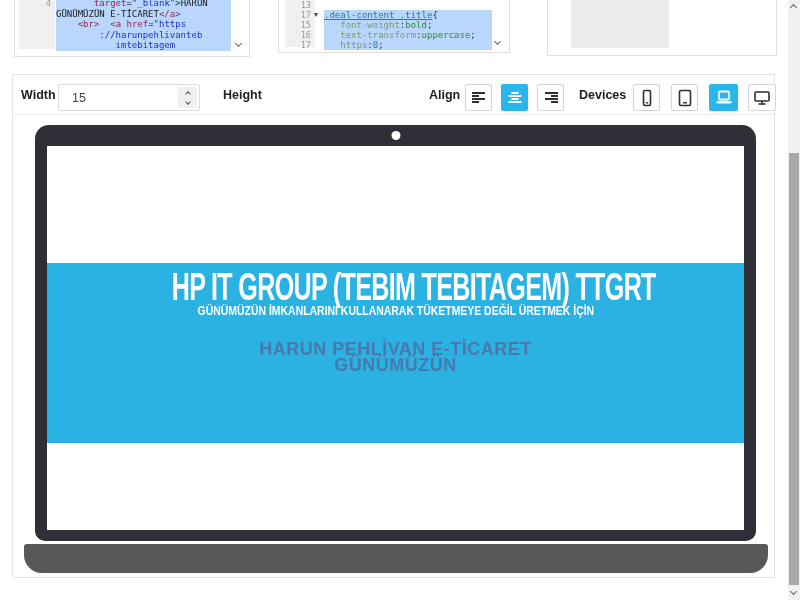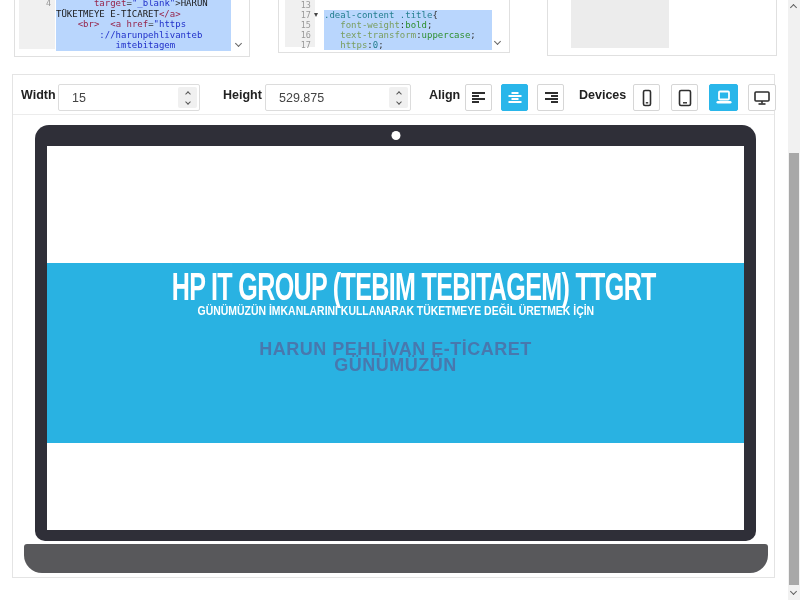--- a/index.html
+++ b/index.html
@@ -19,21 +19,21 @@
   #card-css .gnum{line-height:10px;}
   .crows{position:absolute;}
   #card-html .crows{left:41px;top:4px;width:175px;}
   #card-css .crows{left:45px;top:6px;width:168px;}
   .crow{white-space:pre;font-family:"DejaVu Sans Mono",monospace;font-size:9px;}
   #card-html .crow{height:10.5px;line-height:10.5px;}
   #card-css .crow{height:10px;line-height:10px;}
   .crow.hl{background:#B9D6FD;}
   .tk-tag{color:#96244A;} .tk-attr{color:#96244A;} .tk-str{color:#2030C9;}
   .tk-txt{color:#1a1a1a;} .tk-p{color:#333;}
-  .tk-sel{color:#247F8F;} .tk-prop{color:#7A9E5F;} .tk-val{color:#2F8F2F;} .tk-num{color:#247F8F;}
+  .tk-sel{color:#247F8F;text-decoration:underline;} .tk-prop{color:#7A9E5F;} .tk-val{color:#2F8F2F;} .tk-num{color:#247F8F;}
   .fold{position:absolute;left:35px;top:16px;color:#444;font-size:8px;line-height:10px;}
   .chev{display:block;width:5px;height:5px;border-right:1.4px solid #666;border-bottom:1.4px solid #666;transform:rotate(45deg);}
   .chev.up{transform:rotate(-135deg);}
   #card-html .scroll-chev{position:absolute;right:8px;bottom:10px;}
   #card-css .scroll-chev{position:absolute;right:9px;bottom:8px;}
   #card-empty .block{position:absolute;left:23px;top:6px;width:98px;height:48px;background:#ececec;}
 
   
   #main{position:absolute;left:12px;top:74px;width:763px;height:504px;border:1px solid #e4e4e4;background:#fff;}
   #tbar{position:absolute;left:0;top:0;right:0;height:40px;border-bottom:1px solid #ececec;}
@@ -82,21 +82,21 @@
   <div class="card" id="card-html">
     <div class="gutter">
       <div class="gnum"></div>
       <div class="gnum"></div>
       <div class="gnum">4</div>
       <div class="gnum"></div>
       <div class="gnum"></div>
     </div>
     <div class="crows">
       <div class="crow hl"><span class="tk-attr">       target</span><span class="tk-p">=</span><span class="tk-str">"_blank"</span><span class="tk-p">&gt;</span><span class="tk-txt">HARUN</span></div>
-      <div class="crow hl"><span class="tk-txt">TÜKETMEYE E-TİCARET</span><span class="tk-tag">&lt;/a&gt;</span></div>
+      <div class="crow hl"><span class="tk-txt">GÜNÜMÜZÜN E-TİCARET</span><span class="tk-tag">&lt;/a&gt;</span></div>
       <div class="crow hl"><span class="tk-p">    </span><span class="tk-tag">&lt;br&gt;</span><span class="tk-p">  </span><span class="tk-tag">&lt;a</span><span class="tk-attr"> href</span><span class="tk-p">=</span><span class="tk-str">"https</span></div>
       <div class="crow hl"><span class="tk-str">        ://harunpehlivanteb</span></div>
       <div class="crow hl"><span class="tk-str">           imtebitagem</span></div>
     </div>
     <span class="scroll-chev">
         <span class="chev"></span>
       </span>
   </div>
 
   <div class="card" id="card-css">
@@ -129,27 +129,20 @@
     <div id="tbar">
       <span class="tlabel" id="lbl-width">Width</span>
       <span class="field" id="field-width">
         <input type="text" value="15" style="">
         <span class="spin">
             <span class="chev up"></span>
             <span class="chev"></span>
           </span>
       </span>
       <span class="tlabel" id="lbl-height">Height</span>
-      <span class="field" id="field-height">
-        <input type="text" value="529.875" style="">
-        <span class="spin">
-            <span class="chev up"></span>
-            <span class="chev"></span>
-          </span>
-      </span>
 
       <span class="tlabel" id="lbl-align">Align</span>
       <button class="tbtn" id="btn-align-left">
         <svg class="icon-svg" width="20" height="20" viewBox="0 0 20 20">
             <g stroke="currentColor" stroke-width="2">
               <line x1="3" y1="5" x2="16" y2="5"></line>
               <line x1="3" y1="8" x2="10" y2="8"></line>
               <line x1="3" y1="11" x2="16" y2="11"></line>
               <line x1="3" y1="14" x2="10" y2="14"></line>
             </g>

